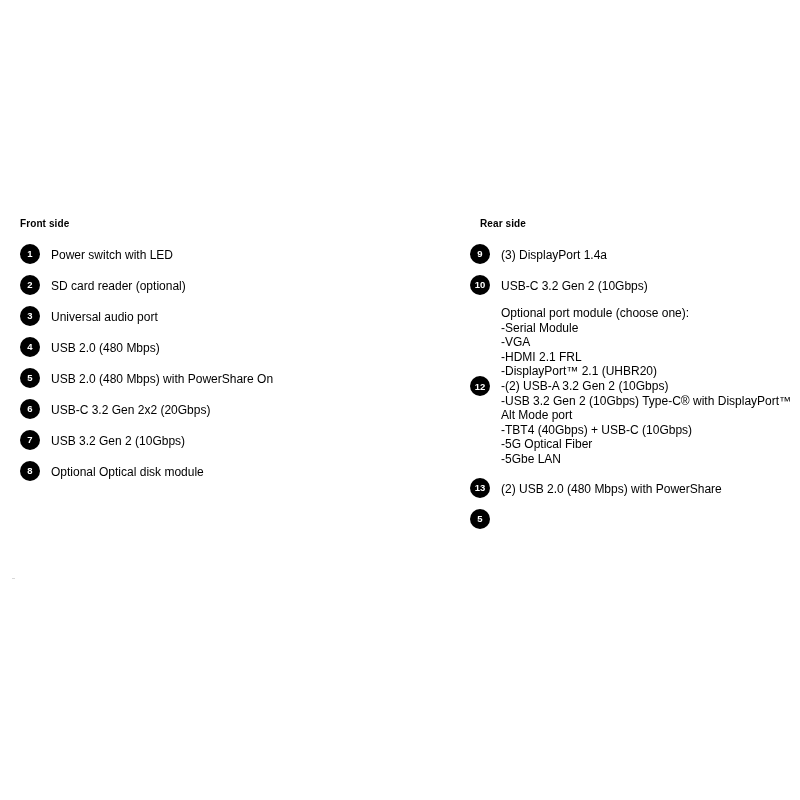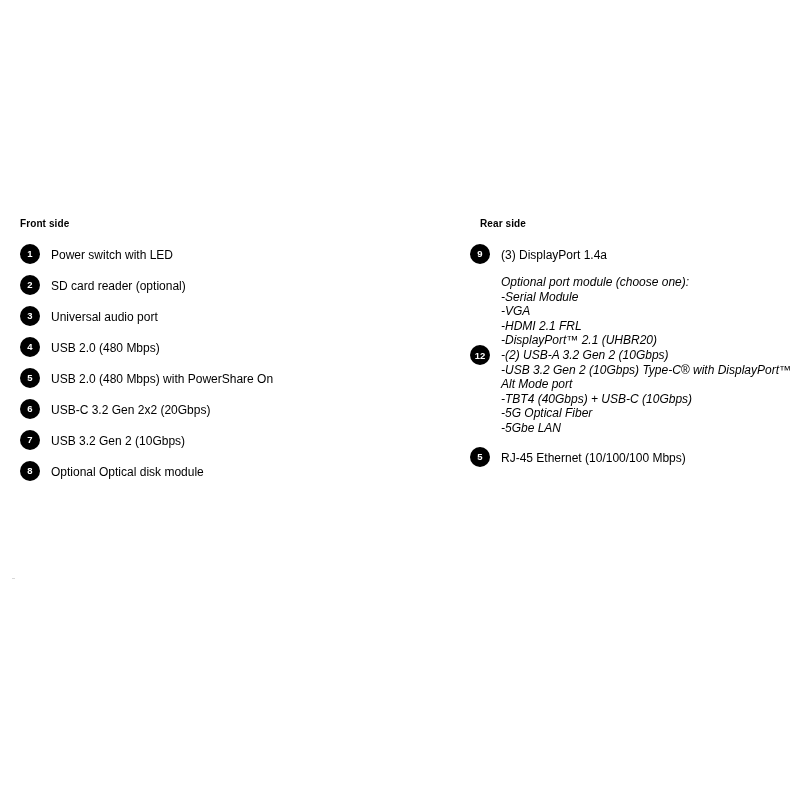--- a/index.html
+++ b/index.html
@@ -71,21 +71,20 @@
     line-height: 14.6px;
     padding-top: 4px;
     white-space: pre-line;
   }
   
   .item.multiline {
     align-items: center;
   }
   .item.multiline .item-text {
     padding-top: 0;
-    font-style: italic;
   }
   .speck {
     position: absolute;
     left: 0px;
     top: 578px;
     width: 3px;
     height: 1px;
     background: #d8d8d8;
   }
 </style>
@@ -131,33 +130,40 @@
     </div>
   </div>
 
   <div class="column column-rear">
     <div class="col-title rear">Rear side</div>
 
     <div class="item">
       <div class="bullet">9</div>
       <div class="item-text">(3) DisplayPort 1.4a</div>
     </div>
+    <div class="item">
+      <div class="bullet">10</div>
+      <div class="item-text">USB-C 3.2 Gen 2 (10Gbps)</div>
+    </div>
     <div class="item multiline">
       <div class="bullet">12</div>
       <div class="item-text">Optional port module (choose one):
 -Serial Module
 -VGA
 -HDMI 2.1 FRL
 -DisplayPort™ 2.1 (UHBR20)
 -(2) USB-A 3.2 Gen 2 (10Gbps)
 -USB 3.2 Gen 2 (10Gbps) Type-C® with DisplayPort™ Alt Mode port
 -TBT4 (40Gbps) + USB-C (10Gbps)
 -5G Optical Fiber
 -5Gbe LAN</div>
     </div>
     <div class="item">
+      <div class="bullet">13</div>
+      <div class="item-text">(2) USB 2.0 (480 Mbps) with PowerShare</div>
+    </div>
+    <div class="item">
       <div class="bullet">5</div>
-      <div class="item-text">RJ-45 Ethernet (10/100/100 Mbps)</div>
     </div>
   </div>
 
   <div class="speck"></div>
 </div>
 
 </body></html>

